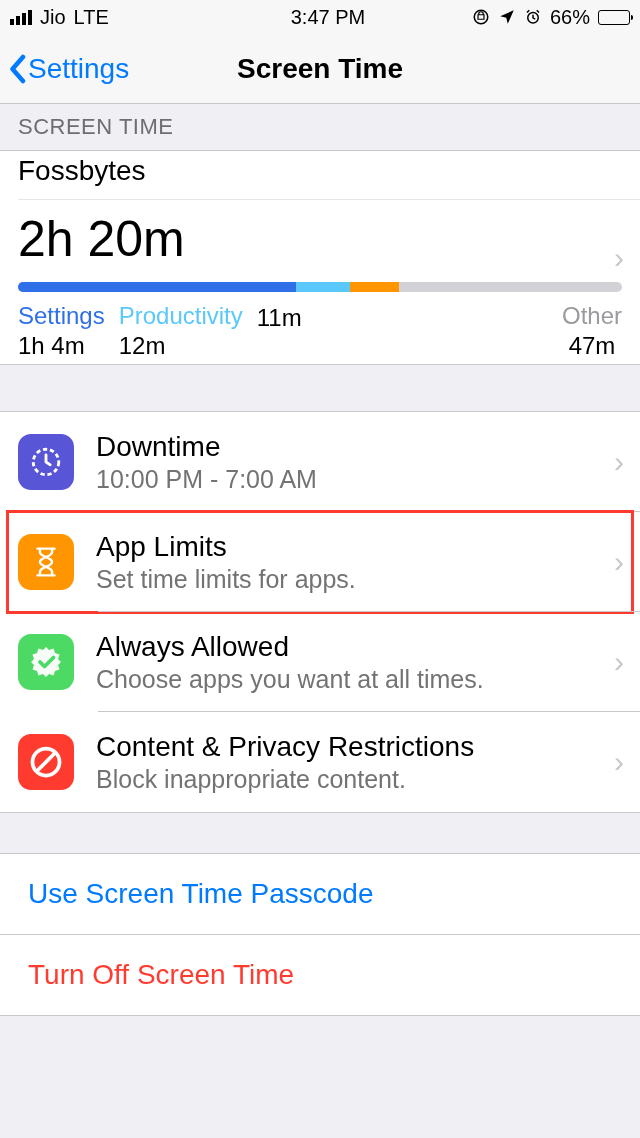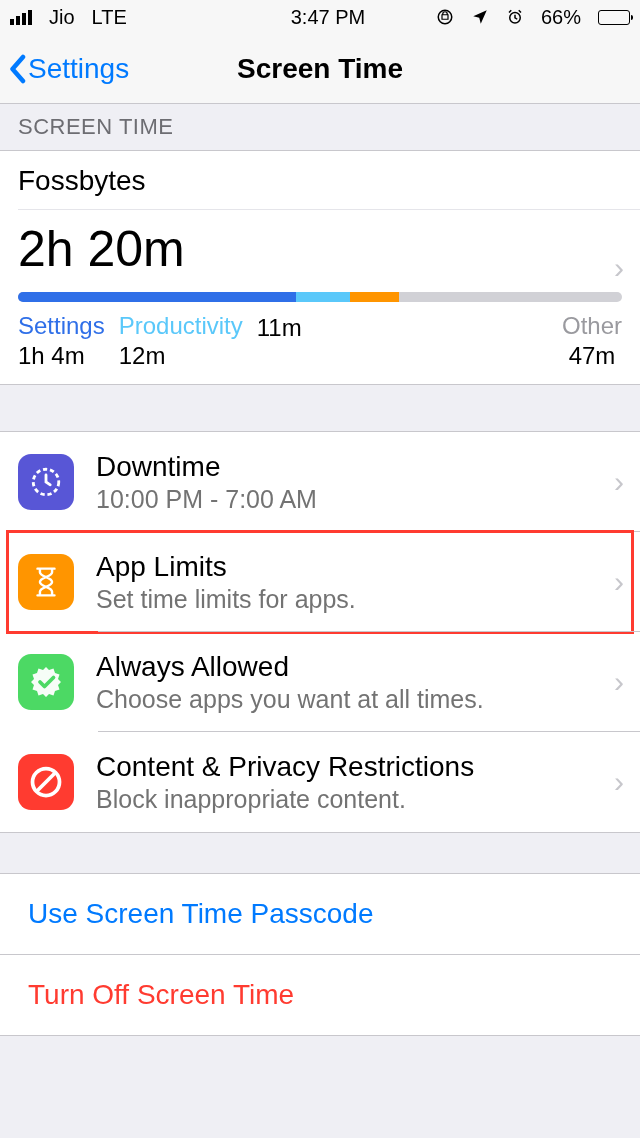--- a/index.html
+++ b/index.html
@@ -16,21 +16,21 @@
   .status-bar {
     height: 34px;
     background: #f7f7f7;
     display: flex;
     align-items: center;
     justify-content: space-between;
     padding: 0 10px;
     font-size: 20px;
     font-weight: 500;
   }
-  .status-left, .status-right { display: flex; align-items: center; gap: 17px; }
+  .status-left, .status-right { display: flex; align-items: center; gap: 8px; }
   .status-center { position:absolute; left:16px; right:0; text-align:center; pointer-events:none;}
   .signal-bars { display: flex; align-items: flex-end; gap: 2px; }
   .signal-bars span { width: 4px; background: #000; display:block;}
   .signal-bars span:nth-child(1){height:6px;}
   .signal-bars span:nth-child(2){height:9px;}
   .signal-bars span:nth-child(3){height:12px;}
   .signal-bars span:nth-child(4){height:15px;}
   .battery { display:flex; align-items:center; gap:2px;}
   .battery-shell { width:32px; height:15px; border:1.5px solid #000; border-radius:3px; position:relative;}
   .battery-shell::after{content:"";position:absolute;right:-4px;top:4px;width:2.5px;height:5px;background:#000;border-radius:0 2px 2px 0;}
@@ -55,21 +55,21 @@
     padding: 10px 18px;
     font-size: 22px;
     color:#6d6d72;
     letter-spacing: 0.5px;
   }
   .section-header .right { color:#6d6d72; }
 
   
   .cell {
     background:#fff;
-    padding: 14px 18px;
+    padding: 4px 18px;
     border-top:1px solid #c8c7cc;
     border-bottom:1px solid #c8c7cc;
     position:relative;
   }
   .chevron {
     position:absolute; right:16px; top:50%; transform:translateY(-50%);
     color:#c7c7cc; font-size:30px; font-weight:300;
   }
 
   

